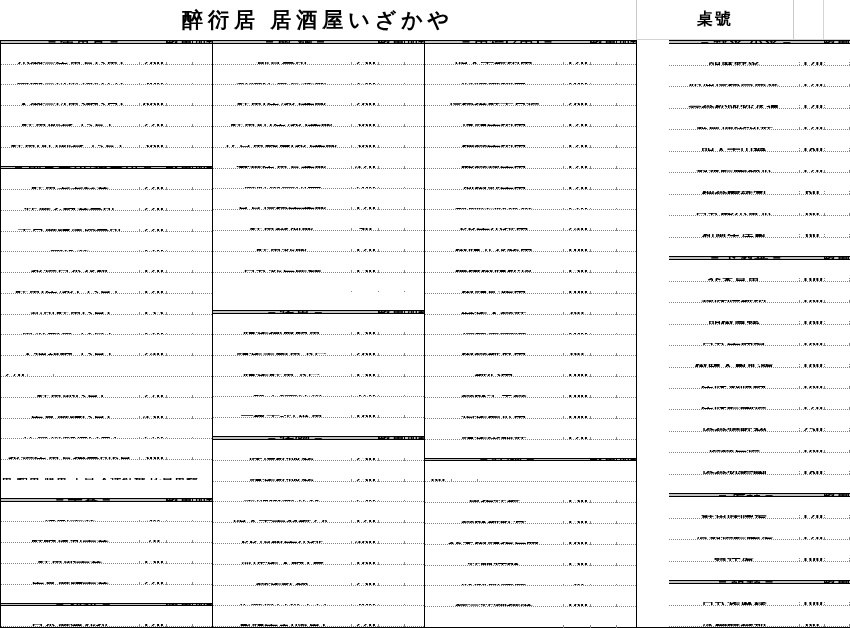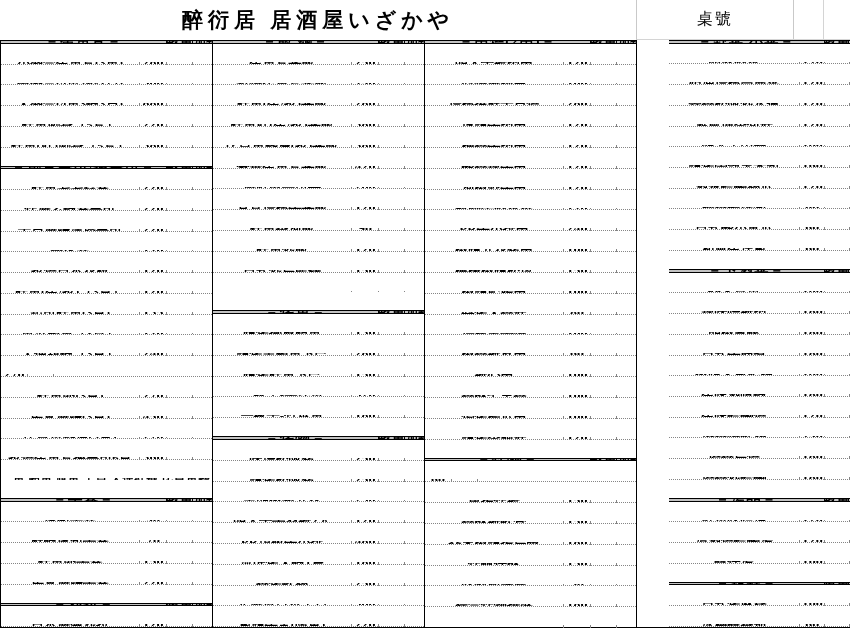--- a/index.html
+++ b/index.html
@@ -17,21 +17,21 @@
   .title-left {
     width: 636px; display: flex; align-items: center; justify-content: center;
     font-size: 21px; font-weight: bold; letter-spacing: 5px;
   }
   .title-right {
     width: 214px; display: flex; border-left: 1px solid #c9c9c9;
     border-bottom: 1px solid #d4d4d4;
   }
   .title-right .tcell {
     display: flex; align-items: center; justify-content: center;
-    font-size: 16px; font-weight: normal; letter-spacing: 2px;
+    font-size: 16px; font-weight: bold; letter-spacing: 2px;
   }
   .t-label { width: 157px; border-right: 1px solid #c9c9c9; }
   .t-qty { width: 30px; border-right: 1px solid #d4d4d4; }
   .t-add { flex: 1; }
 
   
   .menu { flex: 1; display: flex; min-height: 0; }
   .menu-col {
     width: 212px; display: flex; flex-direction: column;
     border-left: 1px solid var(--solid); border-bottom: 1px solid var(--solid); gap: 18px;
@@ -74,21 +74,21 @@
     width: 27px; font-size: 14px; font-weight: bold;
     border-right: 1px dotted var(--dot);
   }
   .row.item .c-qty { width: 26px; border-right: 1px dotted var(--dot); }
   .row.item .c-add { flex: 1; }
 
   
   .row.note { border-bottom: none; }
   .row.note .c-note {
     width: 100%; justify-content: flex-start;
-    font-size: 11.5px; font-weight: bold; letter-spacing: 0.5px; margin-left: 12px;
+    font-size: 11.5px; font-weight: bold; letter-spacing: 0.5px;
   }
 </style>
 </head>
 <body>
 
 <div class="page">
   <div class="title-row">
     <div class="title-left">醉衍居  居酒屋いざかや</div>
     <div class="title-right">
       <div class="tcell t-label">桌號</div>
@@ -265,21 +265,21 @@
           <div class="c-add"></div>
         </div>
       </div>
     <div class="menu-col">
         <div class="row hdr">
           <div class="c-label">－飯.麵－</div>
           <div class="c-qty">數量</div>
           <div class="c-add">加點</div>
         </div>
         <div class="row item">
-          <div class="c-name">生魚片丼飯</div>
+          <div class="c-name">創意壽司</div>
           <div class="c-price">250</div>
           <div class="c-qty"></div>
           <div class="c-add"></div>
         </div>
         <div class="row item">
           <div class="c-name">炙燒生魚片丼飯</div>
           <div class="c-price">250</div>
           <div class="c-qty"></div>
           <div class="c-add"></div>
         </div>
@@ -637,26 +637,20 @@
         </div>
         <div class="row item">
           <div class="c-name">避風塘杏包菇</div>
           <div class="c-price">120</div>
           <div class="c-qty"></div>
           <div class="c-add"></div>
         </div>
         <div class="row item">
           <div class="c-name">明太子山藥</div>
           <div class="c-price">180</div>
-          <div class="c-qty"></div>
-          <div class="c-add"></div>
-        </div>
-        <div class="row item">
-          <div class="c-name">鹽烤帶殼玉米筍</div>
-          <div class="c-price">160</div>
           <div class="c-qty"></div>
           <div class="c-add"></div>
         </div>
         <div class="row item">
           <div class="c-name">酒蒸蛤蜊絲瓜</div>
           <div class="c-price">120</div>
           <div class="c-qty"></div>
           <div class="c-add"></div>
         </div>
         <div class="row item">

